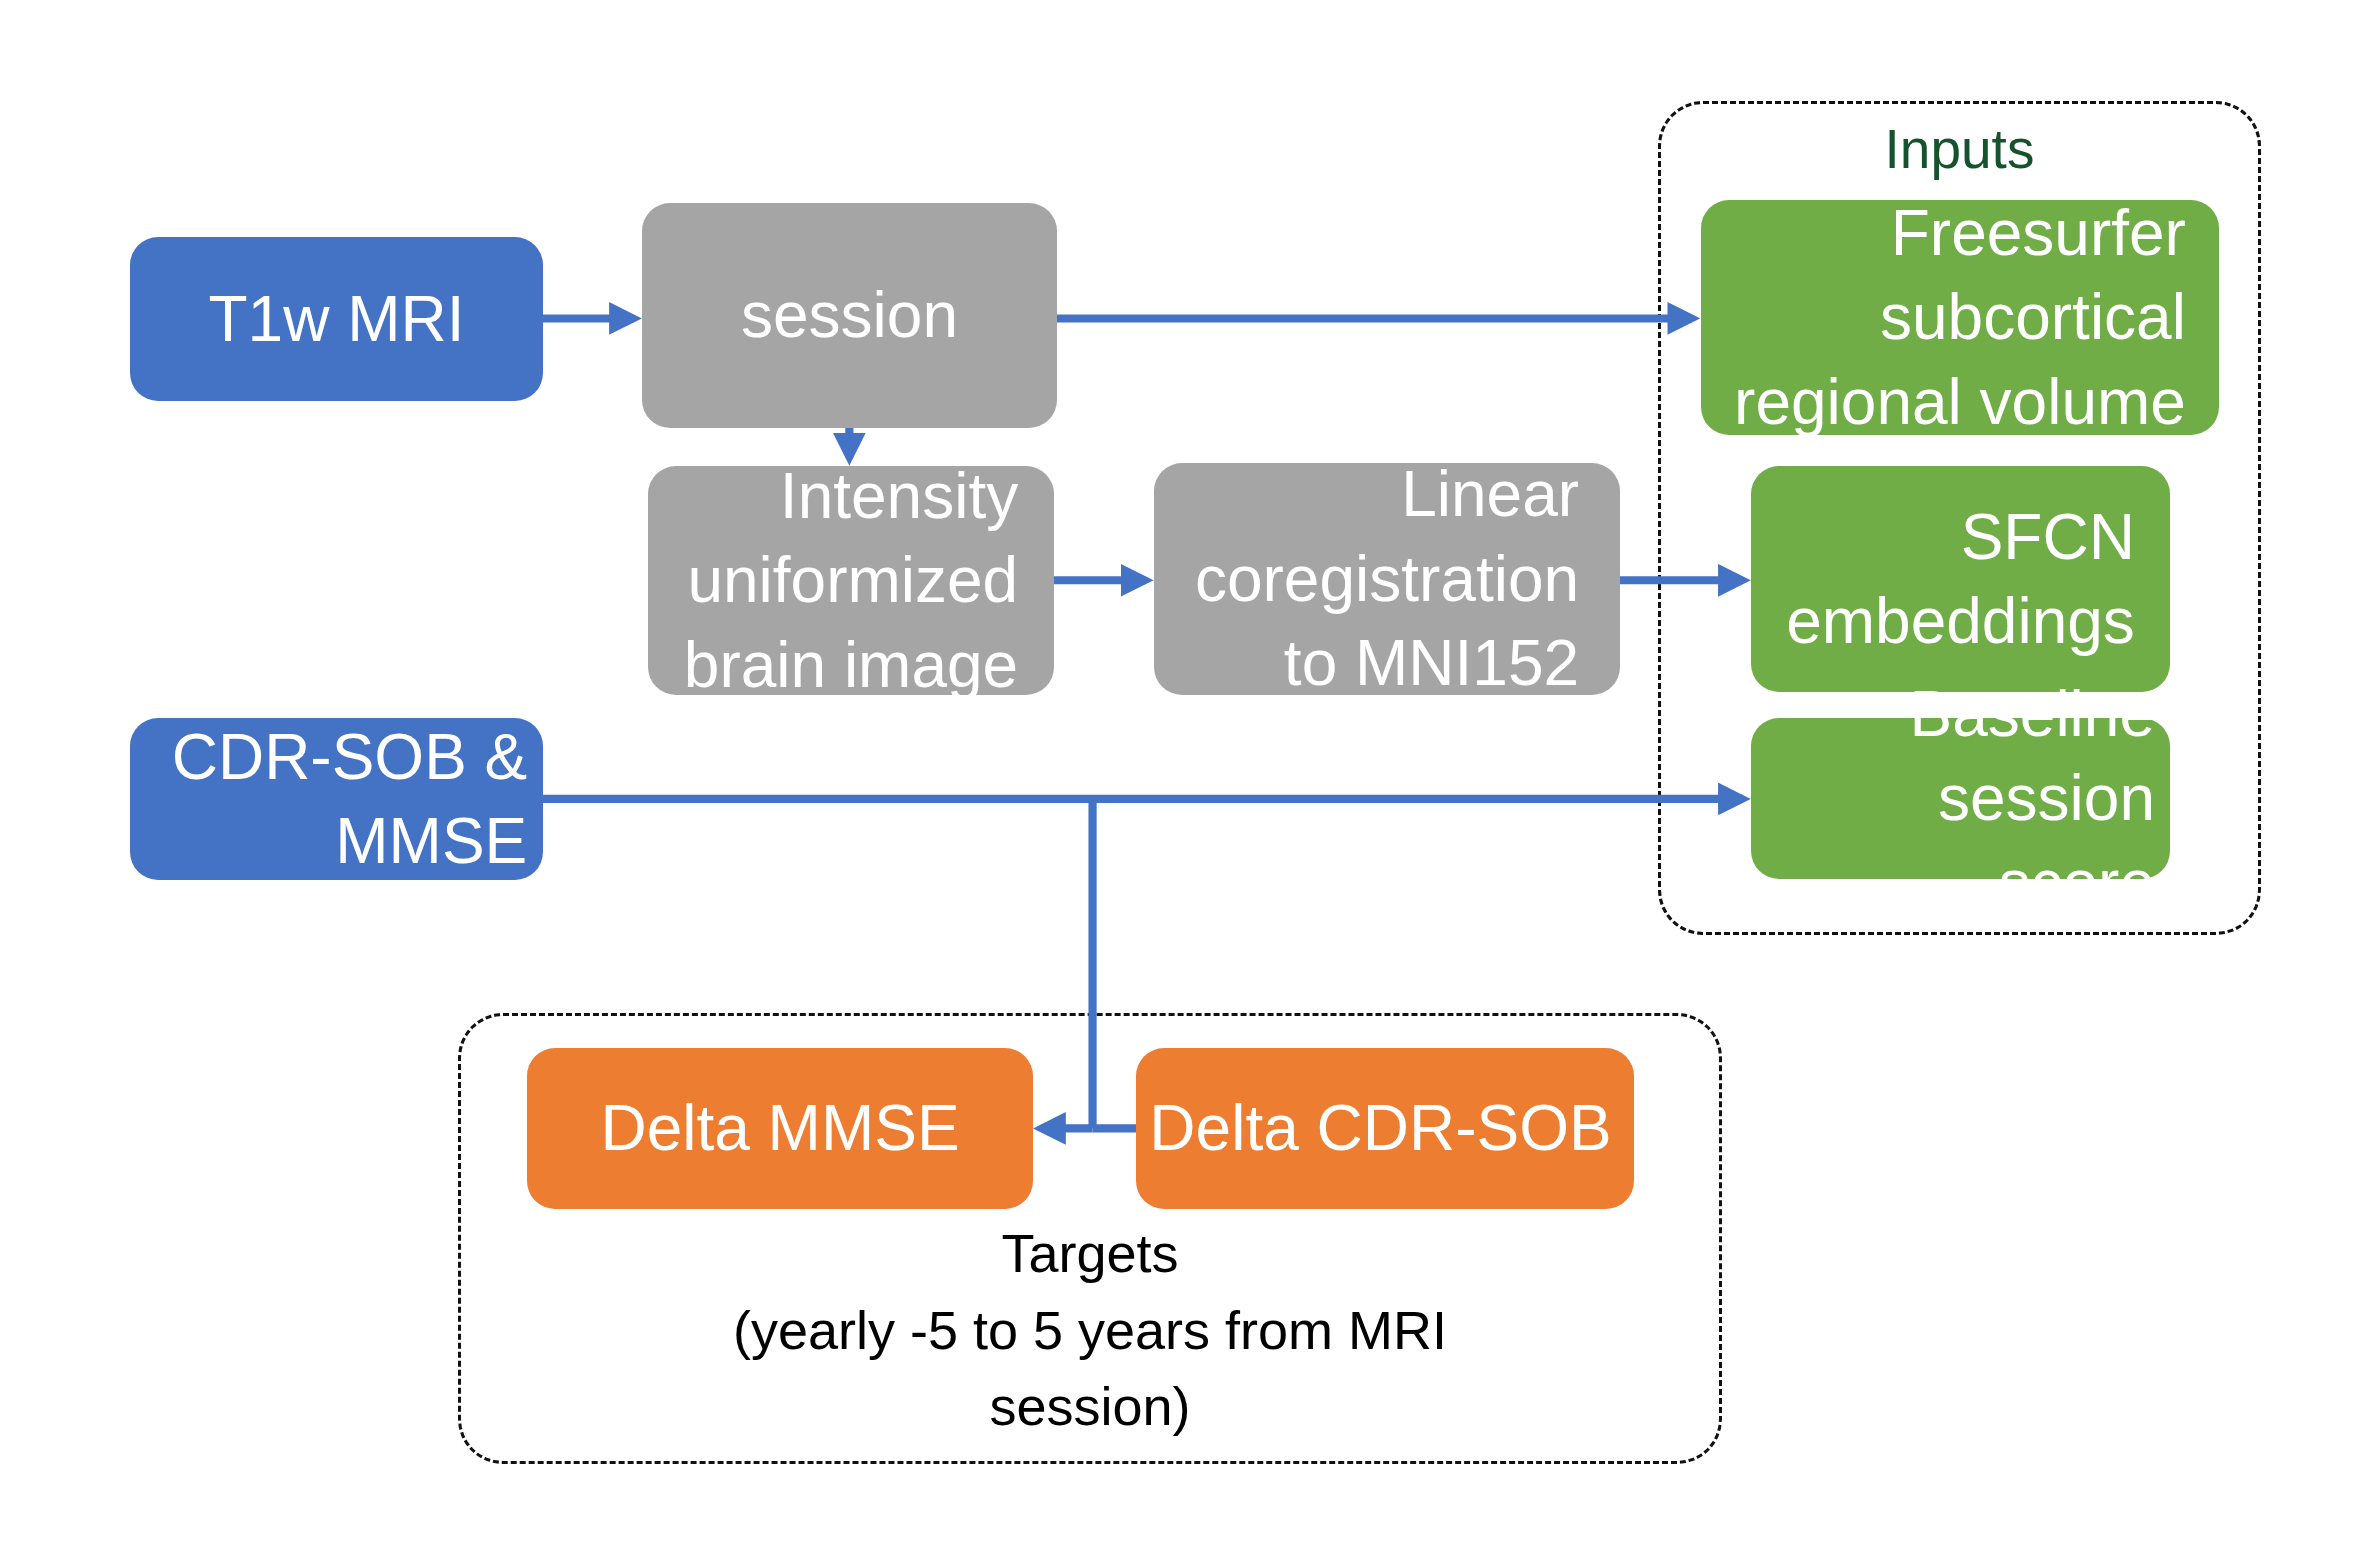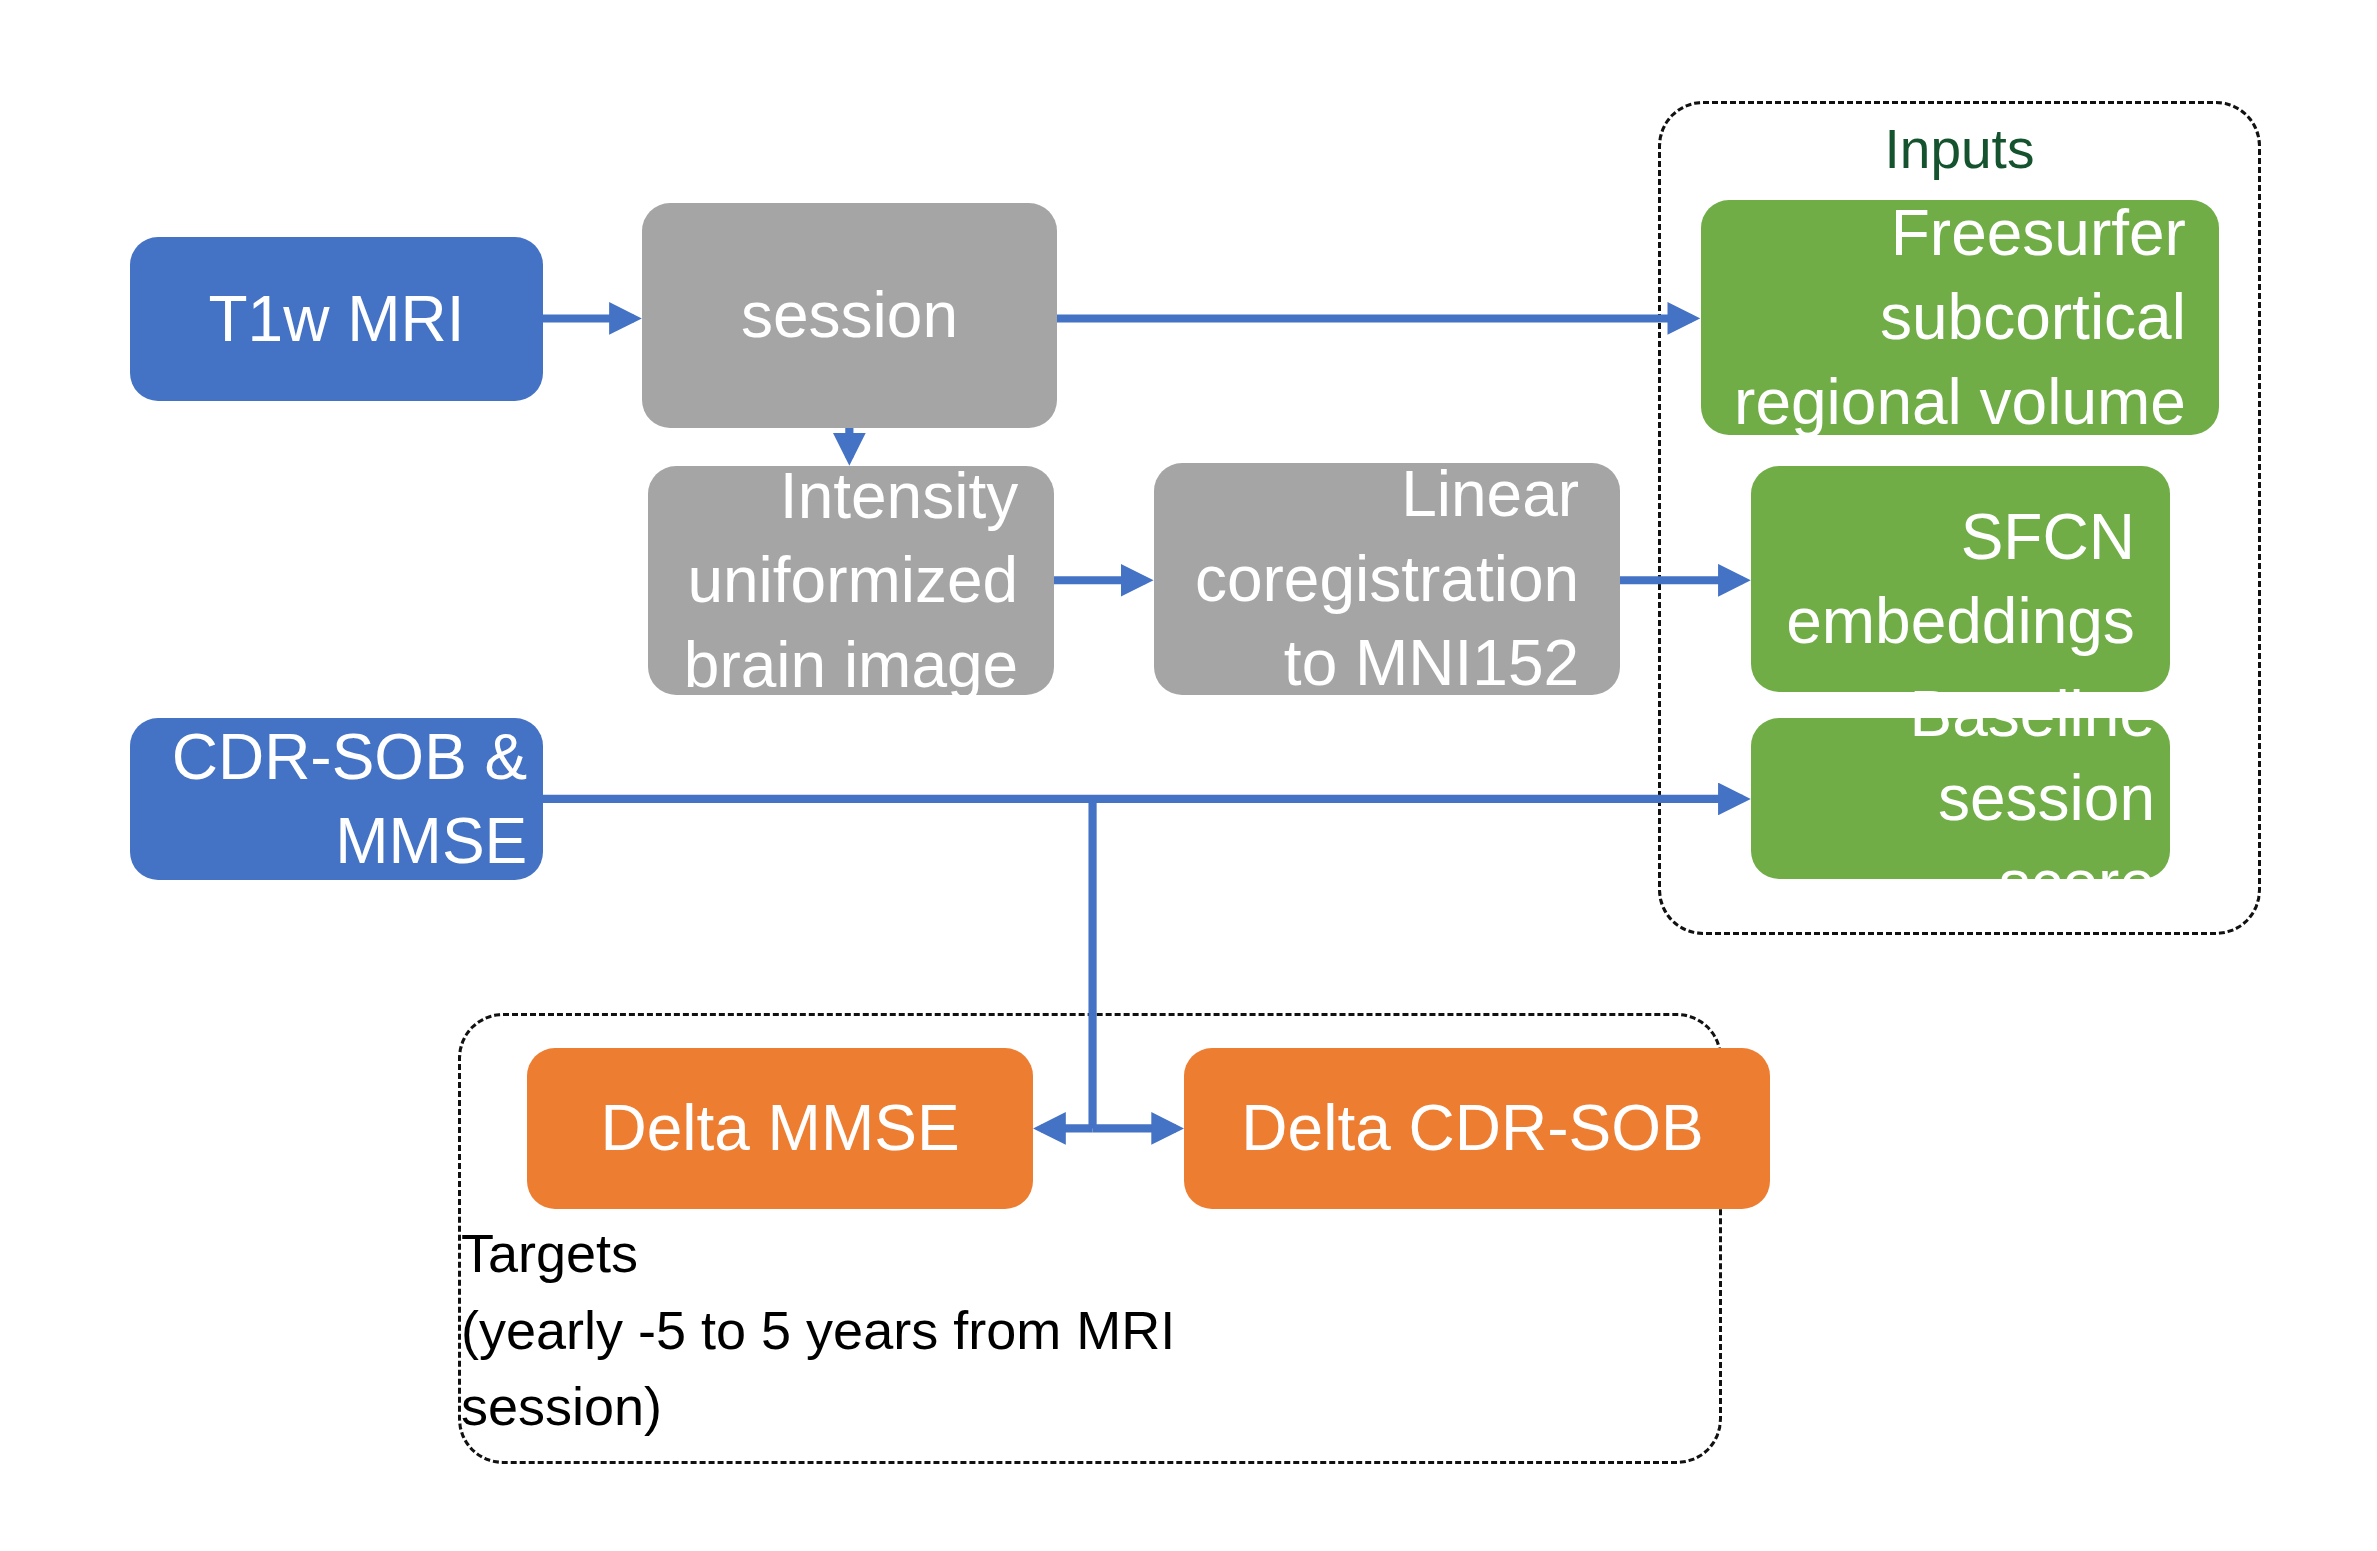--- a/index.html
+++ b/index.html
@@ -35,20 +35,21 @@
   .group-label-top {
     position: absolute;
     top: 13.4px; left: 0; right: 0;
     text-align: center;
     font-size: 55px;
     color: #14532d;
   }
   .targets-caption {
     position: absolute;
     top: 199px; left: 0; right: 0;
+    text-align: center;
     color: #000000;
     font-size: 54px;
     line-height: 1.42;
   }
   .targets-caption .sublabel { white-space: pre-line; }
 
   
   .node {
     position: absolute;
     z-index: 2;
@@ -70,21 +71,21 @@
 
   .n-t1w        { left: 130px;  top: 237px;  width: 413px; height: 164px; }
   .n-smriprep   { left: 642px;  top: 203px;  width: 415px; height: 225px; }
   .n-intensity  { left: 648px;  top: 466px;  width: 406px; height: 229px; }
   .n-linear     { left: 1154px; top: 463px;  width: 466px; height: 232px; }
   .n-freesurfer { left: 1701px; top: 200px;  width: 518px; height: 235px; }
   .n-sfcn       { left: 1751px; top: 466px;  width: 419px; height: 226px; }
   .n-cdr        { left: 130px;  top: 718px;  width: 413px; height: 162px; padding-left: 41px; }
   .n-baseline   { left: 1751px; top: 718px;  width: 419px; height: 161px; }
   .n-dmmse      { left: 527px;  top: 1048px; width: 506px; height: 161px; }
-  .n-dcdr       { left: 1184px; top: 1048px; width: 586px; height: 161px; padding-left: 6px; }
+  .n-dcdr       { left: 1136px; top: 1048px; width: 498px; height: 161px; padding-left: 6px; }
 </style>
 </head>
 <body>
 
 <div class="canvas">
 
   <svg class="arrows" width="2377" height="1551" viewBox="0 0 3196 2085">
     <defs>
       <marker id="ah" viewBox="0 0 10 10" refX="7.5" refY="5" markerWidth="4" markerHeight="4" orient="auto">
         <path d="M0 0 L10 5 L0 10 Z" fill="currentColor"></path>

